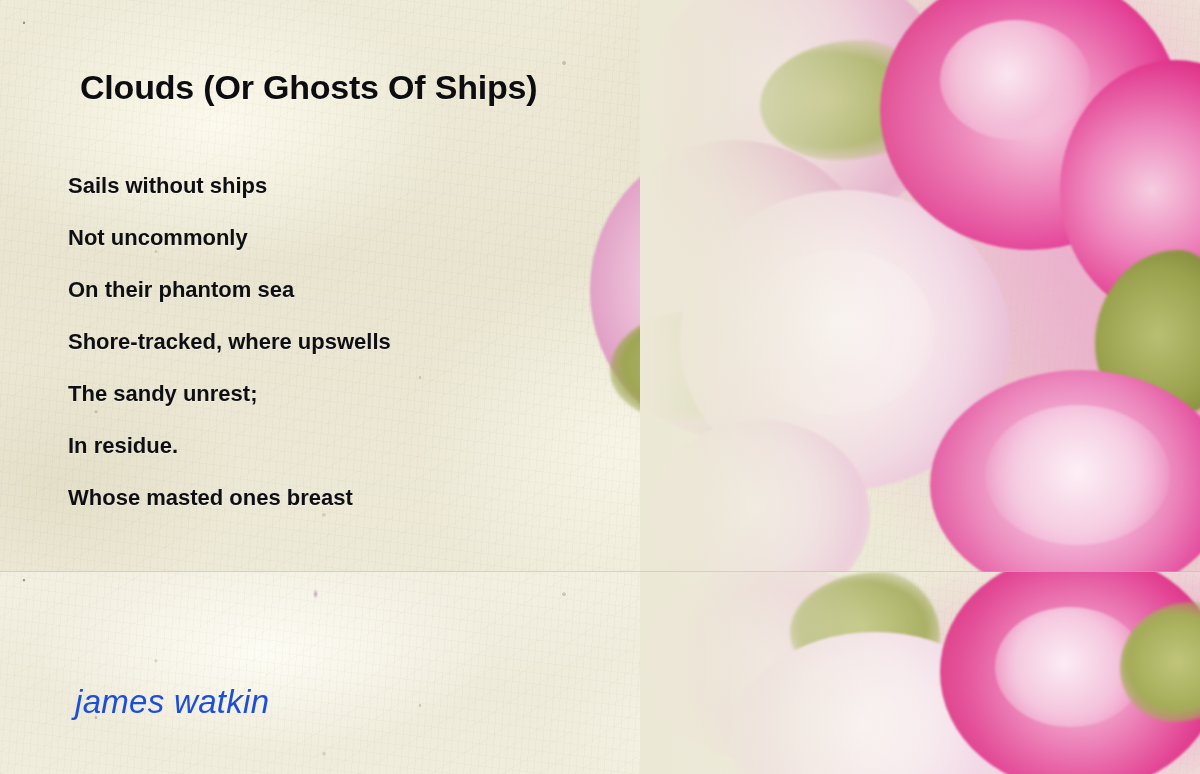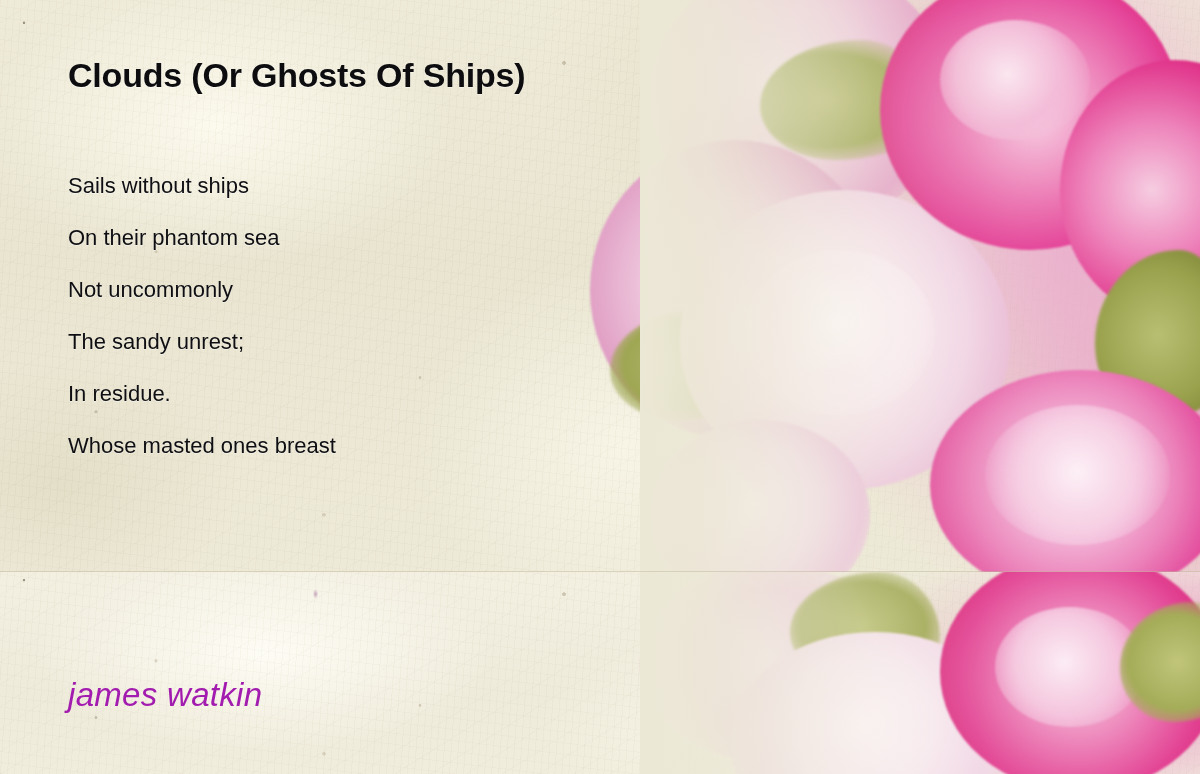--- a/index.html
+++ b/index.html
@@ -128,54 +128,54 @@
     position: absolute;
     border-radius: 60% 40% 55% 45% / 55% 60% 40% 45%;
     filter: blur(1.6px);
   }
 
   
   #poem-title {
     position: absolute;
     left: 68px;
     top: 56px;
-    margin: 0;
+    margin: 12px;
     font-size: 34px;
     font-weight: bold;
     color: #0d0d10;
     letter-spacing: -0.2px;
     white-space: nowrap;
     text-shadow: 0 1px 0 rgba(255,255,255,.45);
   }
   #poem-body {
     position: absolute;
     left: 68px;
     top: 160px;
     margin: 0;
     padding: 0;
     list-style: none;
   }
   #poem-body li {
     font-size: 22px;
-    font-weight: normal;
+    font-weight: bold;
     color: #0f0f13;
     line-height: 52px;
     height: 52px;
     white-space: nowrap;
     text-shadow: 0 1px 0 rgba(255,255,255,.4);
   }
   #author-name {
     position: absolute;
     left: 68px;
     top: 676px;
-    margin: 0;
+    margin: 7px;
     font-size: 33px;
     font-style: italic;
     font-weight: normal;
-    color: #a21caf;
+    color: #1d4ed8;
     letter-spacing: .3px;
     white-space: nowrap;
   }
 
   
   #panel-seam {
     position: absolute;
     left: 0;
     top: 571px;
     width: 1200px;
@@ -238,22 +238,23 @@
                   background: radial-gradient(circle at 46% 45%, #fbf1f6 0%, #f4ddeb 42%, #ecc3dc 70%, rgba(236,195,220,0) 90%);"></div>
 
       <div class="layer fade"></div>
     </div>
 
     <div class="text-stack">
       <h1 id="poem-title">Clouds (Or Ghosts Of Ships)</h1>
 
       <ul id="poem-body">
         <li>Sails without ships</li>
+        <li>Not uncommonly</li>
         <li>On their phantom sea</li>
-        <li>Not uncommonly</li>
+        <li>Shore-tracked, where upswells</li>
         <li>The sandy unrest;</li>
         <li>In residue.</li>
         <li>Whose masted ones breast</li>
       </ul>
     </div>
   </div>
 
   <div class="panel" id="credit-panel">
 
     <div class="paper"></div>

